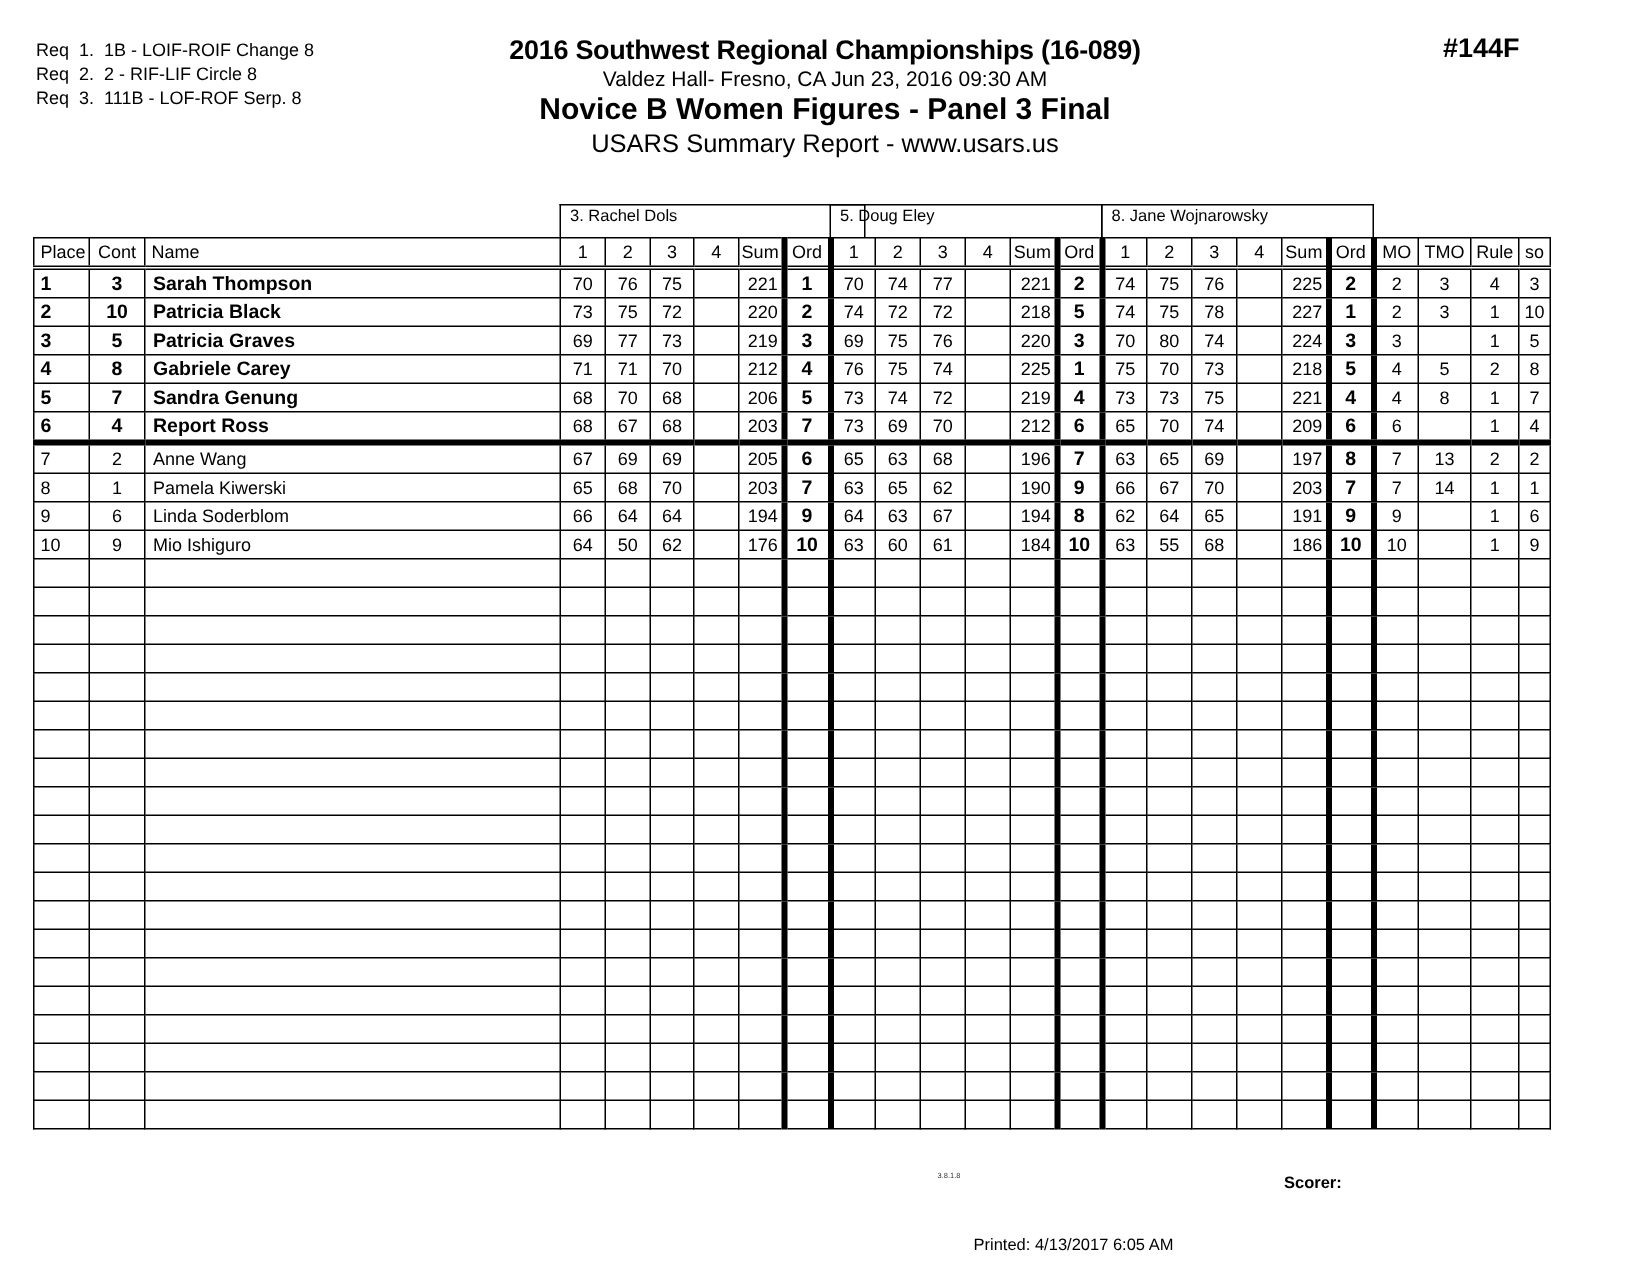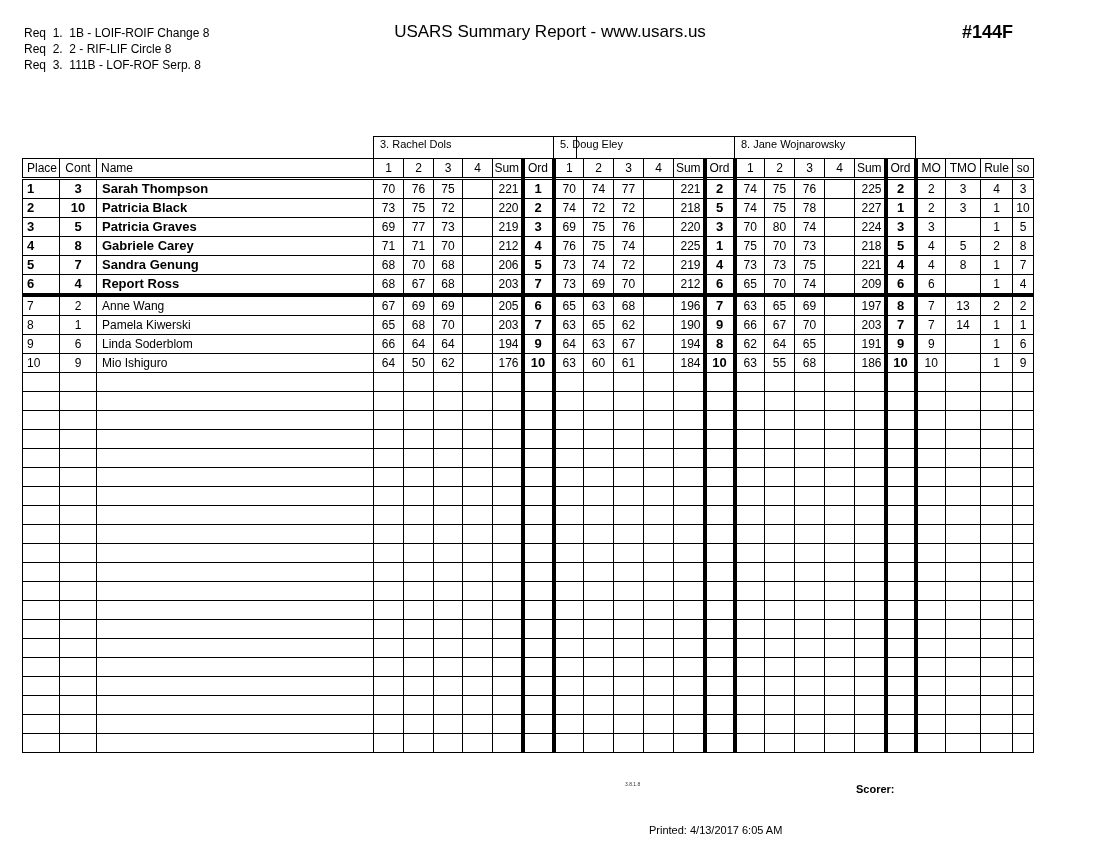--- a/index.html
+++ b/index.html
@@ -35,20 +35,23 @@
 </head>
 <body>
 
 <div class="req">
   <div>Req  1.  1B - LOIF-ROIF Change 8</div>
   <div>Req  2.  2 - RIF-LIF Circle 8</div>
   <div>Req  3.  111B - LOF-ROF Serp. 8</div>
 </div>
 
 <div class="title-block">
+  <div class="t1">2016 Southwest Regional Championships (16-089)</div>
+  <div class="t2">Valdez Hall- Fresno, CA  Jun 23, 2016  09:30 AM</div>
+  <div class="t3">Novice B Women Figures - Panel 3 Final</div>
   <div class="t4">USARS Summary Report - www.usars.us</div>
 </div>
 <div class="code">#144F</div>
 
 <div class="judge-box" style="left:373px; width:204px;">3.  Rachel Dols</div>
 <div class="judge-box" style="left:553px; width:182px;">5.  Doug Eley</div>
 <div class="judge-box" style="left:734px; width:182px;">8.  Jane Wojnarowsky</div>
 
 <table class="grid" id="grid">
   <colgroup>

